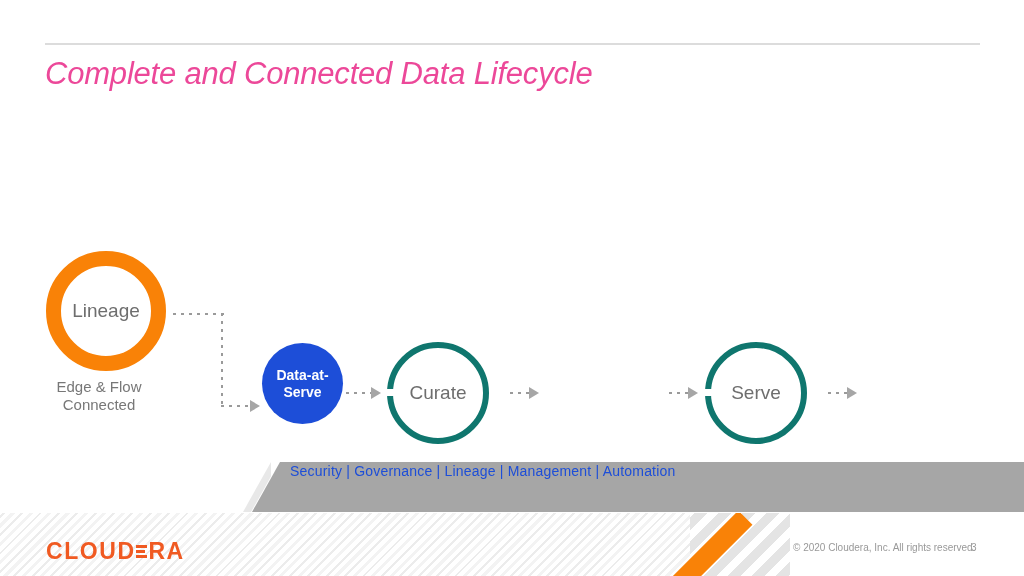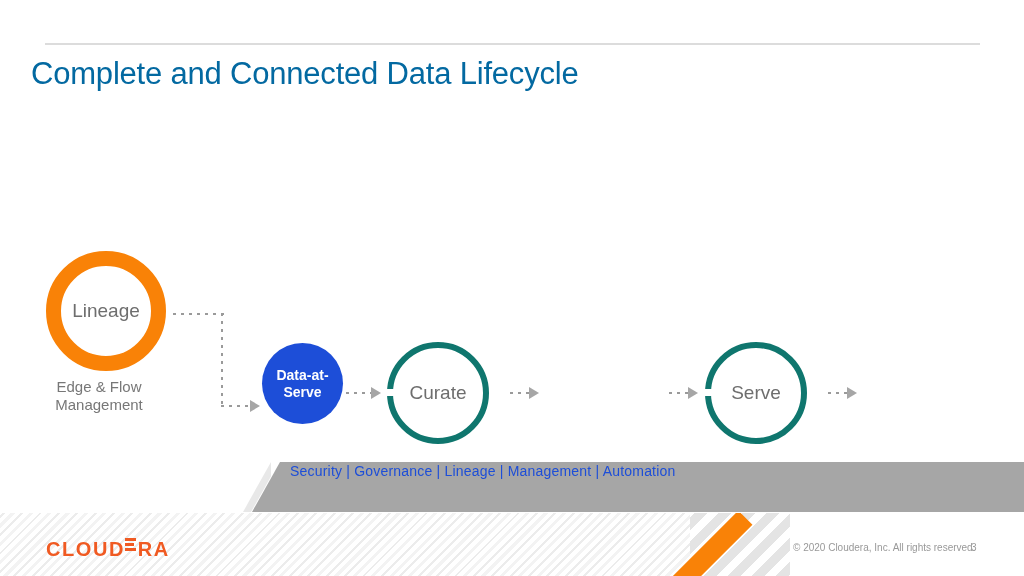--- a/index.html
+++ b/index.html
@@ -20,29 +20,30 @@
   .title-rule {
     position: absolute;
     left: 45px;
     top: 43px;
     width: 935px;
     height: 2px;
     background: #dcdcdc;
   }
   .slide-title {
     position: absolute;
-    left: 31px;
+    left: 45px;
     top: 55px;
     width: 900px;
     font-size: 31px;
     line-height: 38px;
     font-weight: 400;
-    color: #0369a1;
+    color: #ec4899;
     letter-spacing: -0.2px;
     white-space: nowrap;
+    font-style: italic;
   }
 
   
   .stage {
     position: absolute;
     box-sizing: border-box;
     border-radius: 50%;
     display: flex;
     align-items: center;
     justify-content: center;
@@ -209,26 +210,26 @@
     left: 790px;
     top: 0;
     width: 234px;
     height: 63px;
     background: #ffffff;
   }
   #cloudera-logo {
     position: absolute;
     left: 46px;
     top: 538px;
-    font-size: 20px;
+    font-size: 23px;
     font-weight: bold;
     letter-spacing: 1.6px;
     color: #f05a22;
     display: flex;
-    align-items: flex-start;
+    align-items: center;
   }
   .logo-e {
     position: relative;
     display: inline-block;
     width: 11px;
     height: 13px;
     margin: 0 1.6px 0 0;
   }
   .logo-e span {
     position: absolute;
@@ -280,21 +281,21 @@
   <div class="arrow-head" style="left:688px; top:387px;"></div>
 
   <div class="dots-h" style="left:812px; top:392px; width:36px;"></div>
   <div class="arrow-head" style="left:847px; top:387px;"></div>
 
   <div class="stage stage-ring" id="stage-collect">
     <span class="stage-label">Lineage</span>
   </div>
   <div id="collect-caption">
     <div>Edge &amp; Flow</div>
-    <div>Management</div>
+    <div>Connected</div>
   </div>
 
   <div class="stage" id="stage-data-at-rest">
     <span class="stage-label">
       <span>Data-at-</span><br>
       <span>Serve</span>
     </span>
   </div>
 
   <div class="stage stage-ring stage-blue" id="stage-curate">

